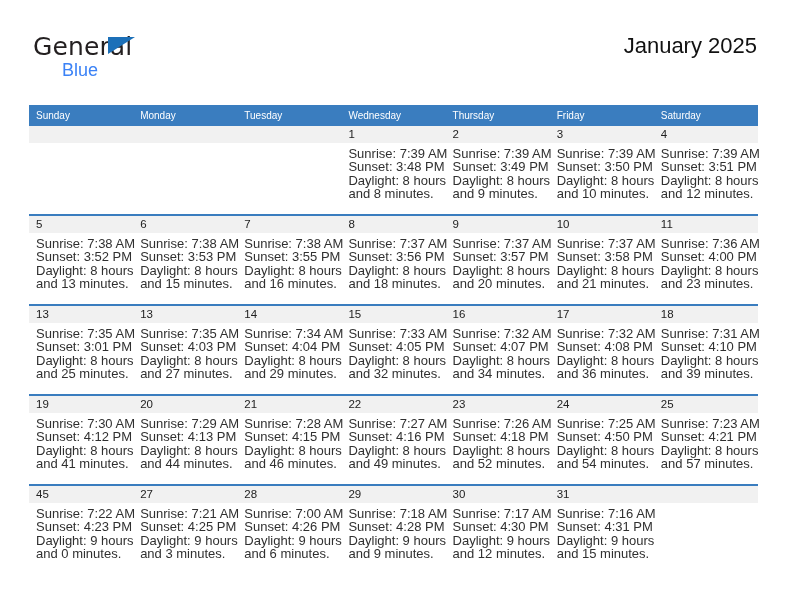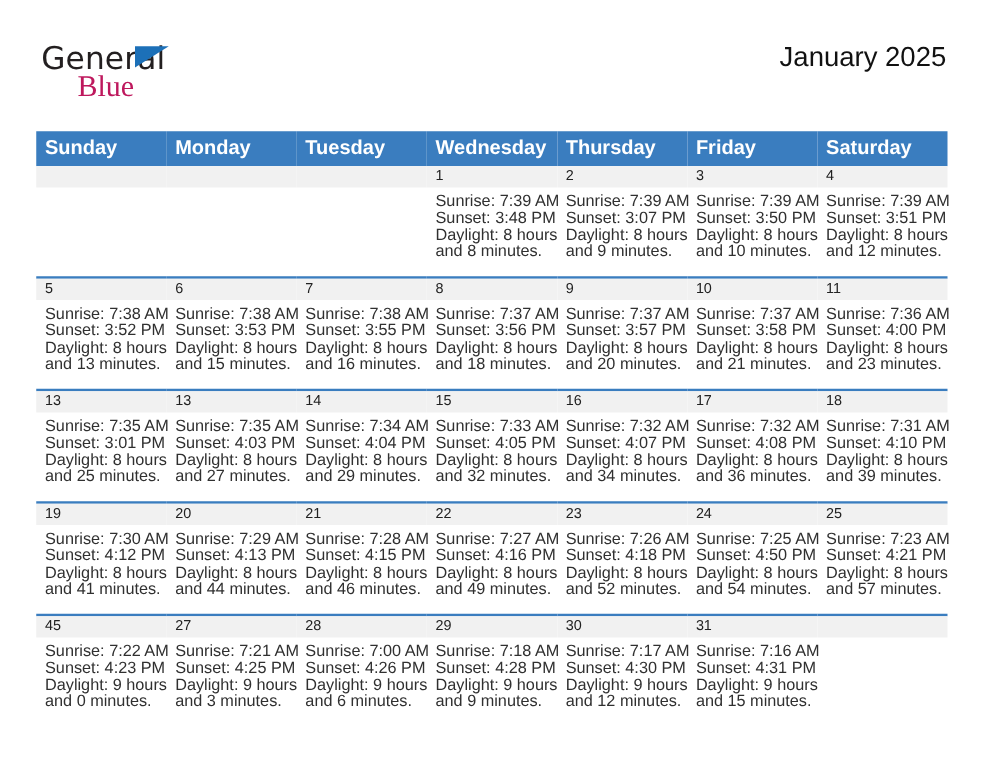--- a/index.html
+++ b/index.html
@@ -44,23 +44,23 @@
     font-size: 25px;
     letter-spacing: 0.1px;
     color: #231f20;
     font-family: "DejaVu Sans", sans-serif;
     line-height: 26px;
   }
   .brand-blue {
     position: absolute;
     left: 29px;
     top: 23px;
-    font-size: 24px;
-    color: #be185d;
-    font-family: Liberation Serif, serif;
+    font-size: 18px;
+    color: #3b82f6;
+    font-family: Liberation Sans, sans-serif;
     line-height: 26px;
   }
   .brand-triangle {
     position: absolute;
     left: 75px;
     top: 3px;
     width: 0;
     height: 0;
     border-left: 27px solid #1c70b8;
     border-bottom: 17px solid transparent;
@@ -93,22 +93,22 @@
     position: absolute;
     left: 29px;
     top: 105px;
     width: 729px;
     border-collapse: collapse;
     table-layout: fixed;
   }
   .calendar th {
     background: #3a7dbf;
     color: #ffffff;
-    font-size: 16px;
-    font-weight: bold;
+    font-size: 10px;
+    font-weight: normal;
     text-align: left;
     padding: 5px 0 5px 7px;
     height: 11px;
     border: none;
   }
   .calendar td {
     vertical-align: top;
     padding: 0;
     border: none;
     border-top: 2px solid #3a7dbf;
@@ -204,21 +204,21 @@
                 <div>Daylight: 8 hours</div>
                 <div>and 8 minutes.</div>
               </div>
             </div>
           </td>
           <td>
             <div class="cell-inner">
               <div class="daynum-band">2</div>
               <div class="cell-body">
                 <div>Sunrise: 7:39 AM</div>
-                <div>Sunset: 3:07 PM</div>
+                <div>Sunset: 3:49 PM</div>
                 <div>Daylight: 8 hours</div>
                 <div>and 9 minutes.</div>
               </div>
             </div>
           </td>
           <td>
             <div class="cell-inner">
               <div class="daynum-band">3</div>
               <div class="cell-body">
                 <div>Sunrise: 7:39 AM</div>

